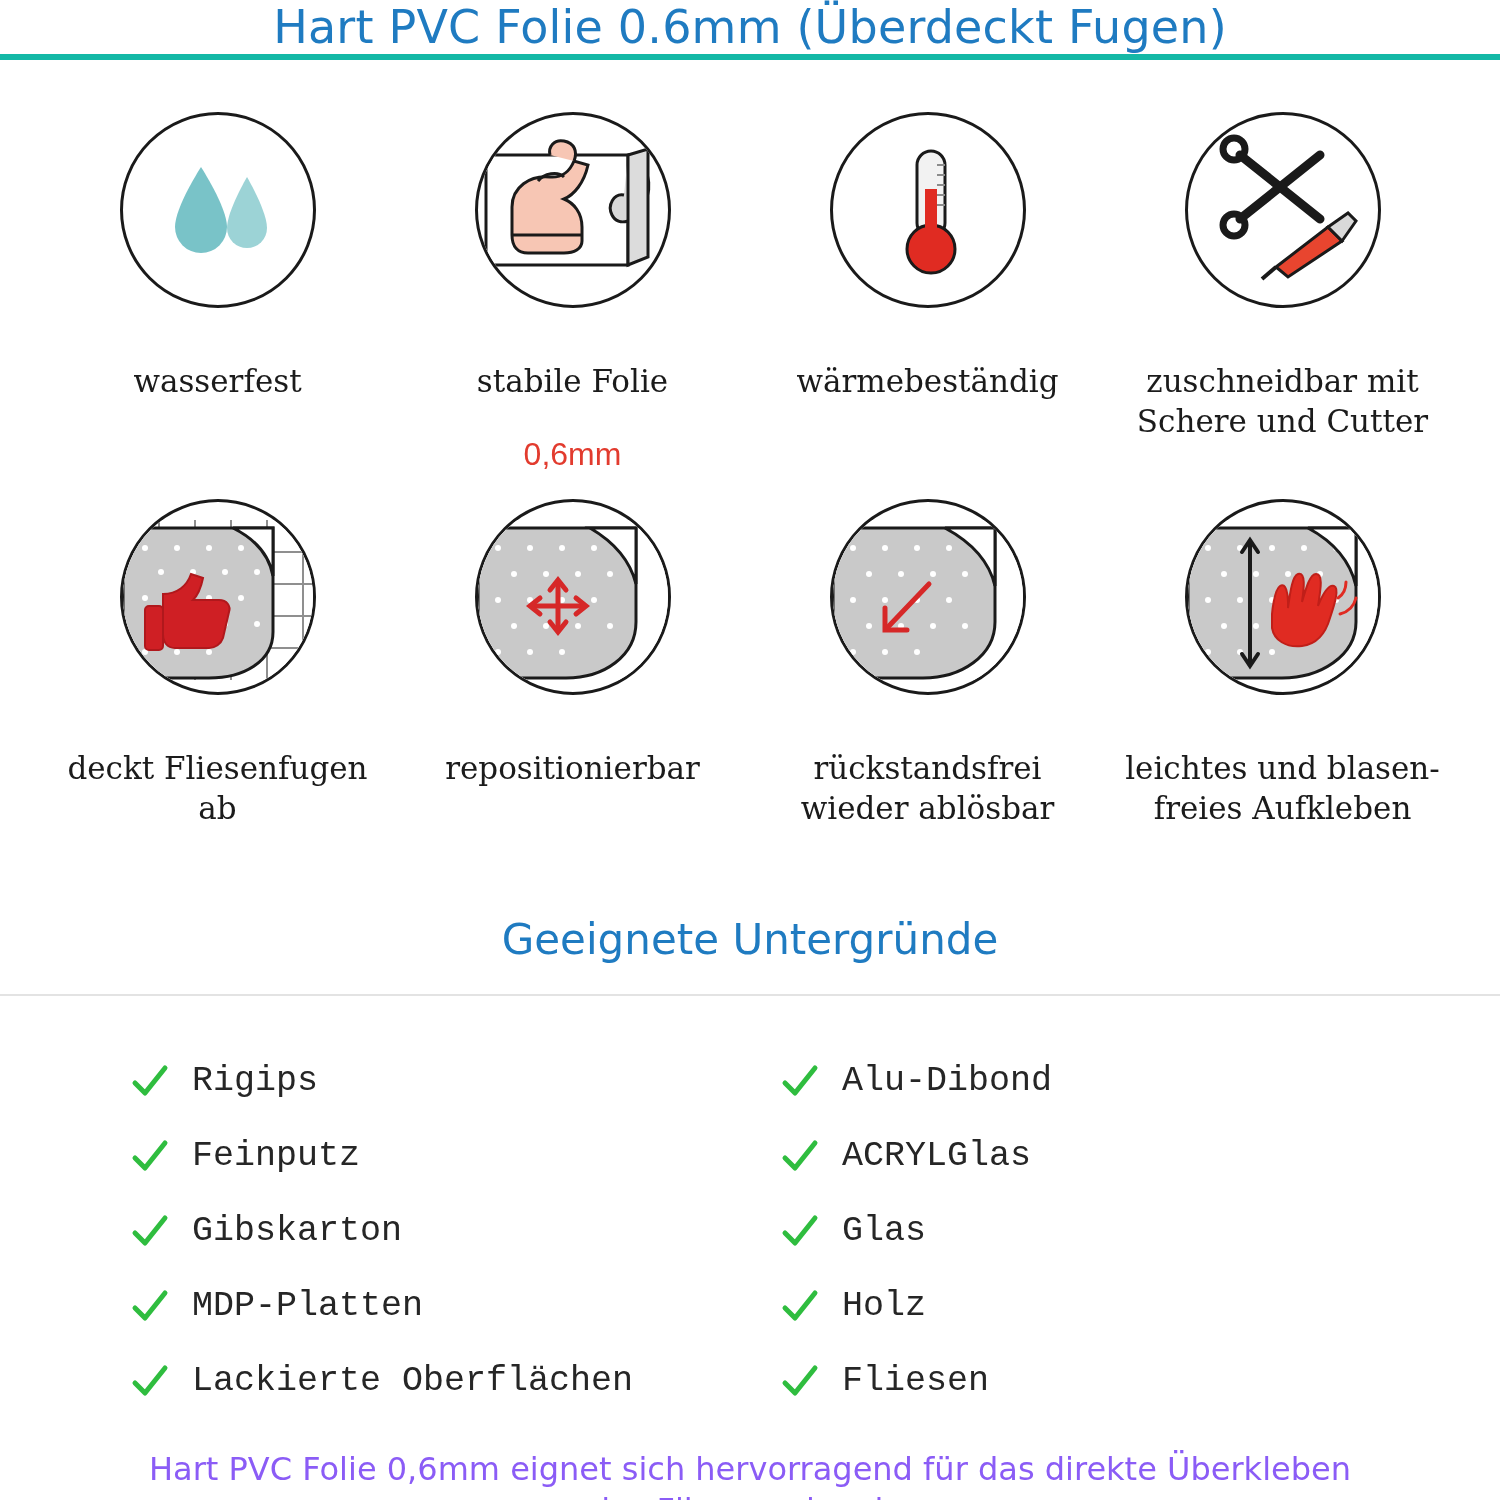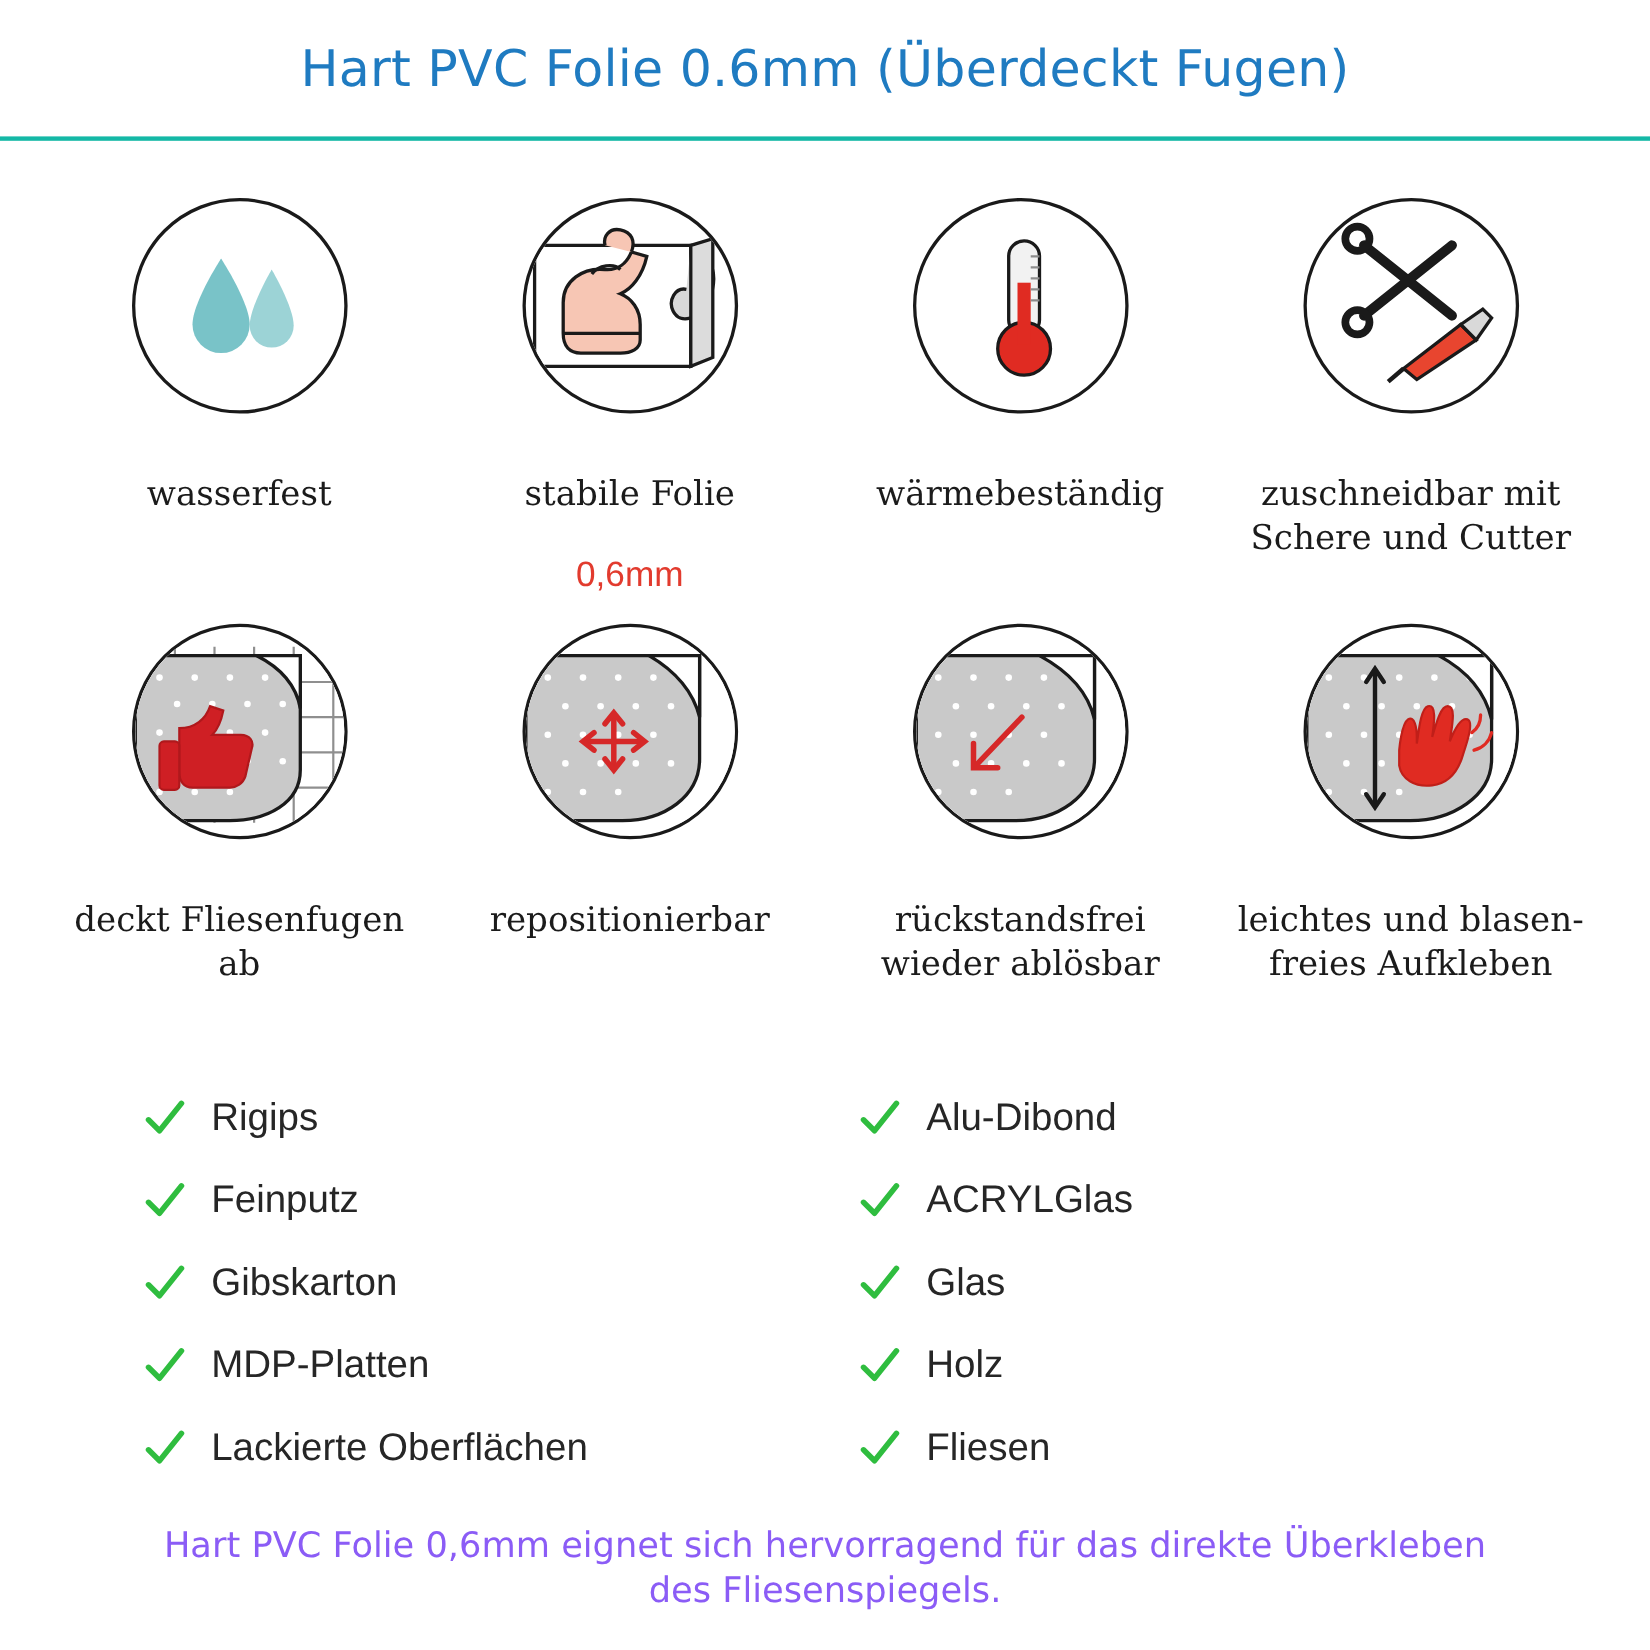--- a/index.html
+++ b/index.html
@@ -19,21 +19,21 @@
     display: flex;
     flex-direction: column;
   }
 
   
   .header {
     height: 128px;
     display: flex;
     align-items: center;
     justify-content: center;
-    border-bottom: 4px solid #14b8a6;
+    border-bottom: 6px solid #14b8a6;
   }
   .header-title {
     font-size: 46px;
     color: #1f7bc1;
     font-family: "DejaVu Sans", sans-serif;
     letter-spacing: 0.2px;
   }
 
   
   .features {
@@ -93,21 +93,21 @@
     grid-template-columns: 1fr 1fr;
     column-gap: 60px;
   }
   .sub-col { display: flex; flex-direction: column; gap: 10px; }
   .sub-item {
     display: flex;
     align-items: center;
     gap: 22px;
     font-size: 35px;
     color: #262626;
-    font-family: Liberation Sans, sans-serif;
+    font-family: Liberation Mono, monospace;
     margin-top: 25px;
   }
   .check {
     width: 40px;
     height: 40px;
     flex: 0 0 40px;
     display: flex;
     align-items: center;
     justify-content: center;
   }
@@ -385,20 +385,23 @@
             <path d="M152 112 C160 110 166 104 168 96"></path>
           </g>
         </svg>
       </div>
       <div class="feature-label">leichtes und blasen-freies Aufkleben</div>
       <div class="feature-sub"></div>
     </div>
 
   </div>
 
+  <div class="section-title-wrap">
+    <div class="section-title">Geeignete Untergründe</div>
+  </div>
 
   <div class="substrates">
     <div class="sub-col">
       <div class="sub-item">
         <span class="check">
           <svg viewBox="0 0 40 40" width="40" height="40">
               <polyline points="5,22 15,32 35,7" fill="none" stroke="#2fbd3f" stroke-width="5" stroke-linecap="round" stroke-linejoin="round"></polyline>
             </svg>
         </span>
         <span>Rigips</span>

